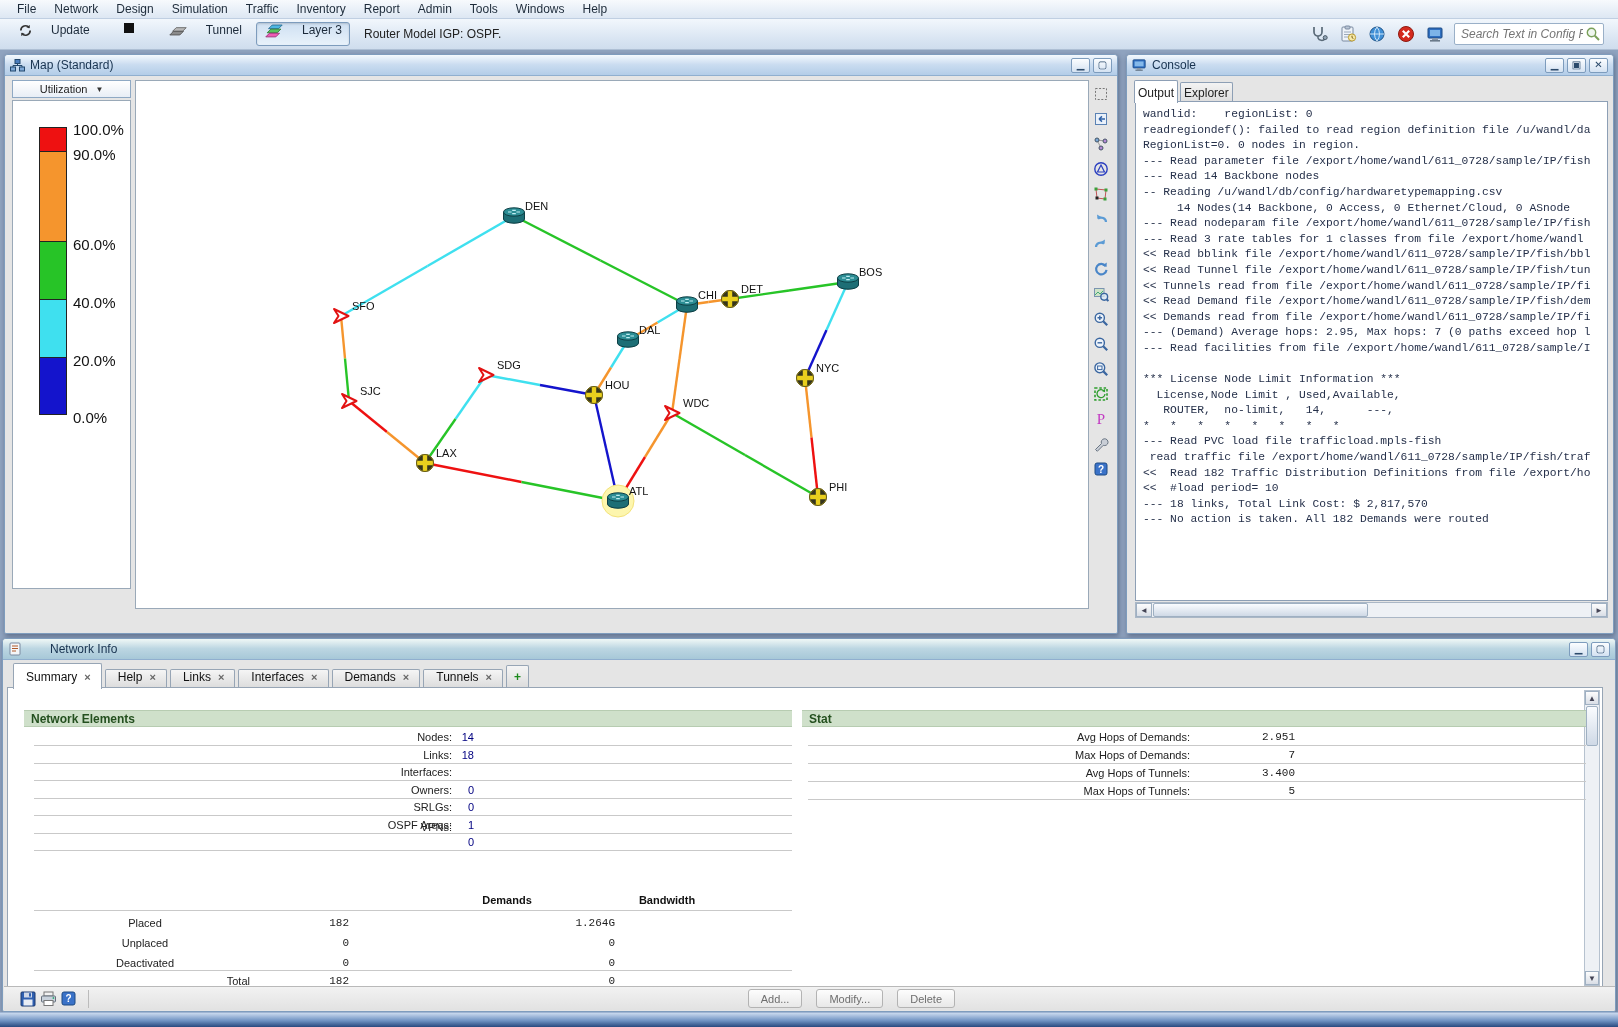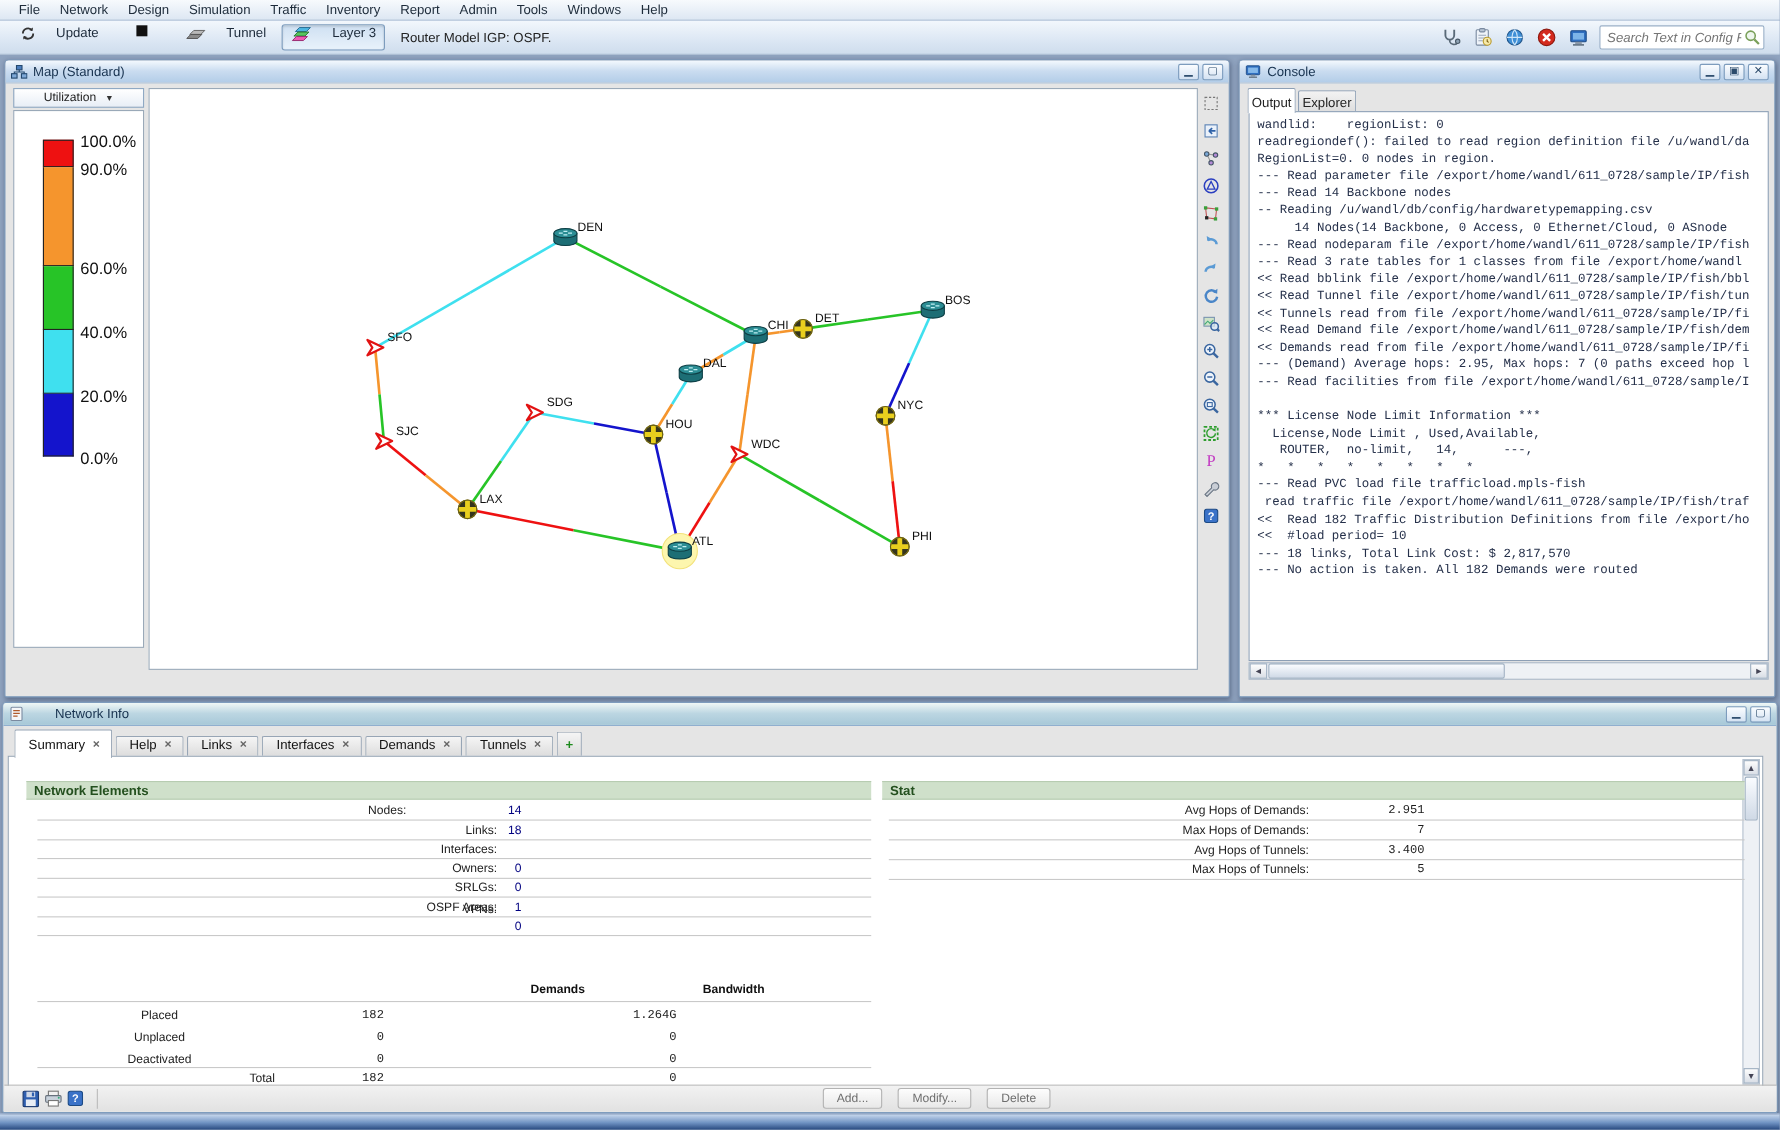--- a/index.html
+++ b/index.html
@@ -574,21 +574,21 @@
       <span class="plus-tab">+</span>
     </div>
 
   <div id="ni-content">
     <div class="vscroll">
       <div class="sbtn" style="width:14px">▲</div>
       <div class="sthumb" style="width:12px; height:40px; margin:1px auto;"></div>
       <div class="sbtn" style="width:14px; position:absolute; bottom:0;">▼</div>
     </div>
   <div class="sec-bar" style="left:16px; top:22px; width:768px;">Network Elements</div>
-      <div class="rowlab" style="left:244px; top:43px; width:200px;text-align:center;">Nodes:</div>
+      <div class="rowlab" style="left:244px; top:43px; width:200px;">Nodes:</div>
       <div class="rowval" style="left:366px; top:43px; width:100px;">14</div>
       <div class="sep" style="left:26px; top:57px; width:758px;"></div>
       <div class="rowlab" style="left:244px; top:60.5px; width:200px;">Links:</div>
       <div class="rowval" style="left:366px; top:60.5px; width:100px;">18</div>
       <div class="sep" style="left:26px; top:74.5px; width:758px;"></div>
       <div class="rowlab" style="left:244px; top:78px; width:200px;">Interfaces:</div>
       <div class="rowval" style="left:366px; top:78px; width:100px;"></div>
       <div class="sep" style="left:26px; top:92px; width:758px;"></div>
       <div class="rowlab" style="left:244px; top:95.5px; width:200px;">Owners:</div>
       <div class="rowval" style="left:366px; top:95.5px; width:100px;">0</div>

